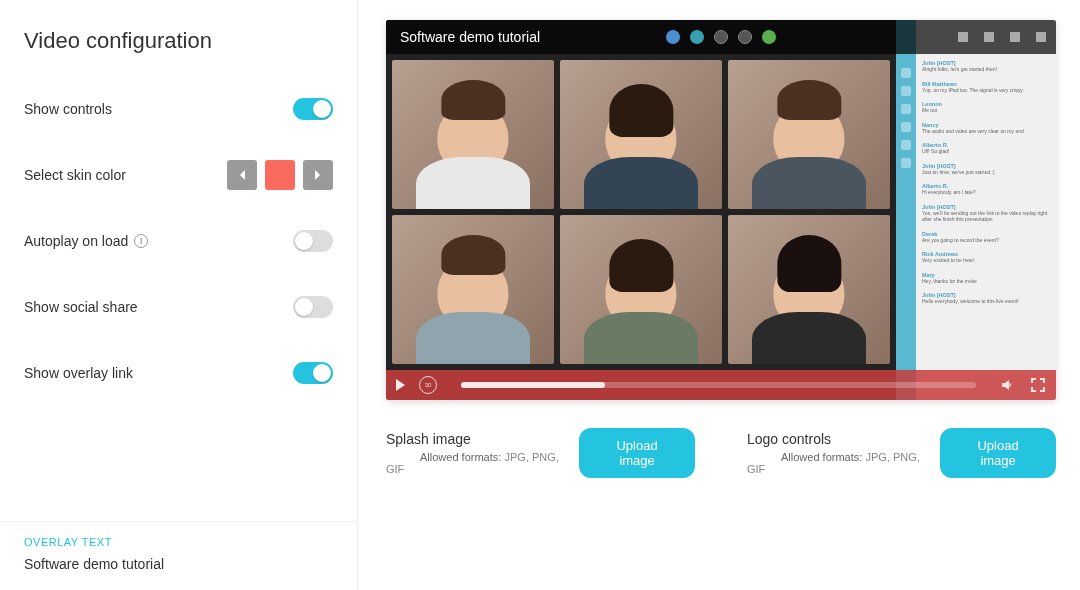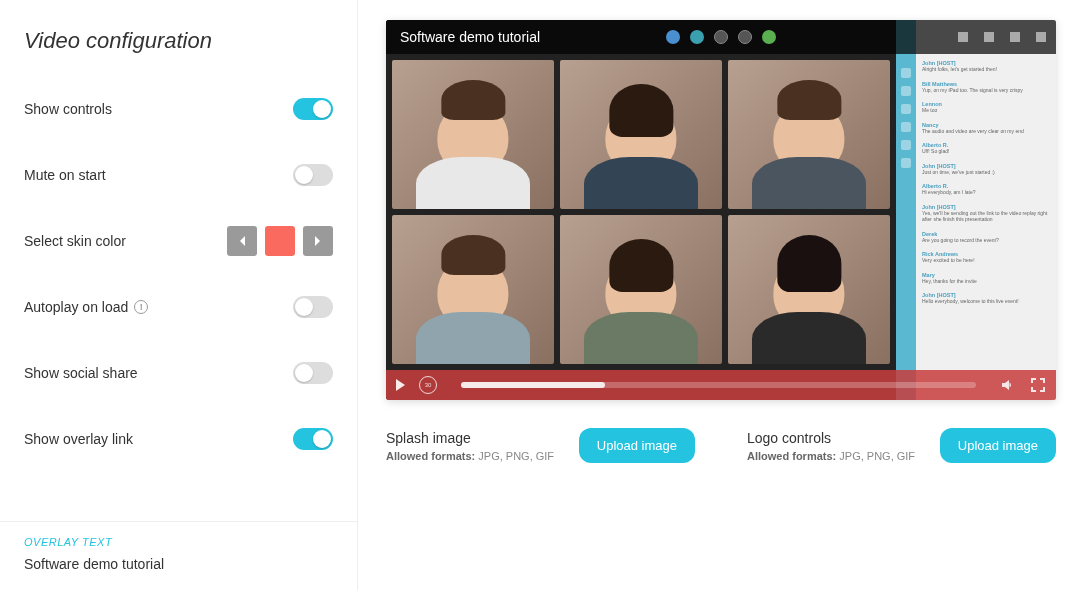--- a/index.html
+++ b/index.html
@@ -1,34 +1,34 @@
 <!DOCTYPE html>
 <html><head>
 <meta charset="utf-8">
 <style>
 * { box-sizing: border-box; margin: 0; padding: 0; }
 body { font-family: -apple-system, BlinkMacSystemFont, "Segoe UI", sans-serif; background: #f5f5f5; width: 1080px; height: 590px; overflow: hidden; position: relative; }
 .container { display: flex; width: 100%; height: 100%; }
 .sidebar { width: 380px; background: #fff; border-right: 1px solid #eee; display: flex; flex-direction: column; box-shadow: 2px 0 4px rgba(0,0,0,0.03); }
-.sidebar-title { font-size: 22px; color: #333; padding: 28px 24px 22px; font-weight: 400; font-style: italic; }
+.sidebar-title { font-size: 22px; color: #333; padding: 28px 24px 22px; font-weight: 400; }
 .option-row { display: flex; align-items: center; justify-content: space-between; padding: 18px 24px; min-height: 66px; }
 .option-label { font-size: 14px; color: #333; display: flex; align-items: center; gap: 6px; }
 .info-icon { width: 14px; height: 14px; border: 1px solid #999; border-radius: 50%; display: inline-flex; align-items: center; justify-content: center; font-size: 9px; color: #999; font-weight: bold; }
 .toggle { width: 40px; height: 22px; border-radius: 11px; position: relative; cursor: pointer; transition: background .2s; }
 .toggle.on { background: #24c4e0; }
 .toggle.off { background: #ddd; }
 .toggle::after { content: ""; position: absolute; width: 18px; height: 18px; background: #fff; border-radius: 50%; top: 2px; transition: left .2s; box-shadow: 0 1px 2px rgba(0,0,0,0.2); }
 .toggle.on::after { left: 20px; }
 .toggle.off::after { left: 2px; }
 .skin-selector { display: flex; gap: 8px; align-items: center; }
 .skin-arrow { width: 30px; height: 30px; background: #9a9a9a; display: flex; align-items: center; justify-content: center; cursor: pointer; border-radius: 3px; }
 .skin-arrow svg { width: 8px; height: 12px; fill: #fff; }
 .skin-swatch { width: 30px; height: 30px; border-radius: 3px; }
 .overlay-section { border-top: 1px solid #eee; padding: 14px 24px 18px; margin-top: auto; }
-.overlay-label { font-size: 11px; color: #24c4e0; letter-spacing: .5px; margin-bottom: 8px; font-style: italic; }
+.overlay-label { font-size: 11px; color: #24c4e0; letter-spacing: .5px; margin-bottom: 8px; }
 .overlay-value { font-size: 14px; color: #333; }
 
 .main { flex: 1; padding: 20px 24px 22px 28px; background: #fff; position: relative; }
 .main-title { font-size: 24px; color: #333; margin-bottom: 20px; font-weight: 400; }
 .preview-area { width: 670px; height: 380px; background: #2a2a2a; border-radius: 3px; overflow: hidden; position: relative; box-shadow: 0 2px 8px rgba(0,0,0,0.15); }
 .preview-header { position: absolute; top: 0; left: 0; right: 0; height: 34px; background: rgba(0,0,0,0.7); display: flex; align-items: center; padding: 0 14px; z-index: 5; }
 .preview-title { color: #fff; font-size: 14px; }
 .header-icons { position: absolute; left: 50%; transform: translateX(-50%); display: flex; gap: 10px; }
 .h-dot { width: 14px; height: 14px; border-radius: 50%; }
 .header-right { position: absolute; right: 10px; display: flex; gap: 16px; }
@@ -62,39 +62,35 @@
 .progress { flex: 1; height: 6px; background: rgba(255,255,255,0.25); border-radius: 3px; margin: 0 10px; position: relative; }
 .progress-fill { position: absolute; left: 0; top: 0; height: 100%; width: 28%; background: rgba(255,255,255,0.85); border-radius: 3px; }
 .vol-icon, .fs-icon { width: 16px; height: 16px; cursor: pointer; }
 .vol-icon svg, .fs-icon svg { fill: rgba(255,255,255,0.85); }
 
 .uploads { display: flex; gap: 52px; margin-top: 28px; }
 .upload-group { flex: 1; display: flex; align-items: center; justify-content: space-between; }
 .upload-meta { }
 .upload-title { font-size: 14px; color: #333; margin-bottom: 4px; }
 .upload-formats { font-size: 11px; color: #888; }
-.upload-formats b { color: #666; font-weight: 700; }
+.upload-formats b { color: #666; font-weight: 400; margin-left: 34px; }
 .upload-btn { background: #24c4e0; color: #fff; border: none; padding: 10px 18px; border-radius: 12px; font-size: 13px; cursor: pointer; }
 </style>
 </head>
 <body>
 
 <div class="container">
   <div class="sidebar">
     <div class="sidebar-title">Video configuration</div>
 
     <div class="option-row">
       <span class="option-label">Show controls</span>
       <div class="toggle on"></div>
     </div>
 
-    <div class="option-row">
-      <span class="option-label">Mute on start</span>
-      <div class="toggle off"></div>
-    </div>
 
     <div class="option-row">
       <span class="option-label">Select skin color</span>
       <div class="skin-selector">
         <div class="skin-arrow">
           <svg viewBox="0 0 8 12">
               <path d="M7 1L2 6l5 5V1z"></path>
             </svg>
         </div>
         <div class="skin-swatch" style="background:#fb6a5f"></div>

